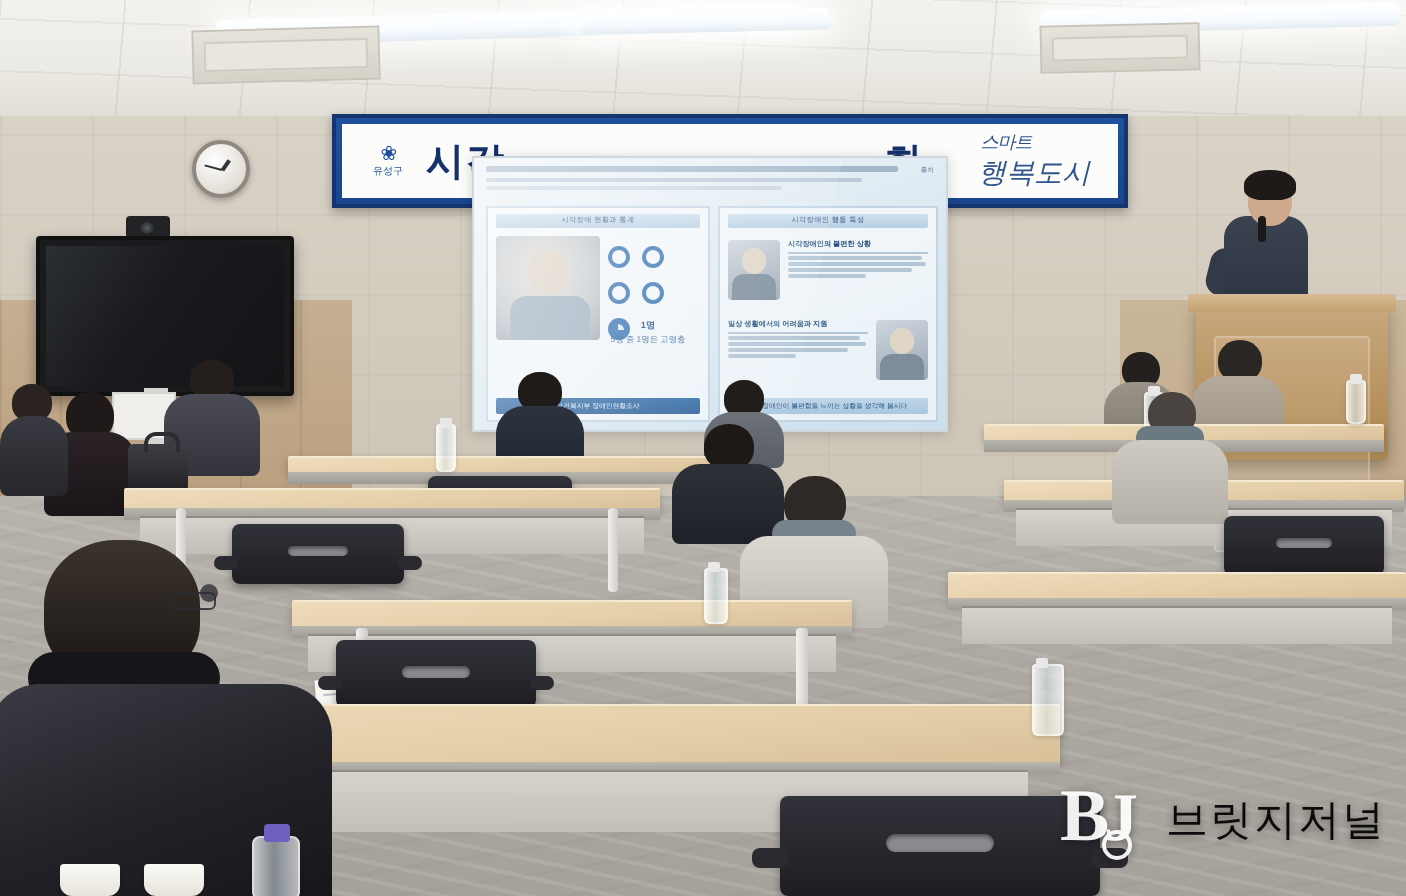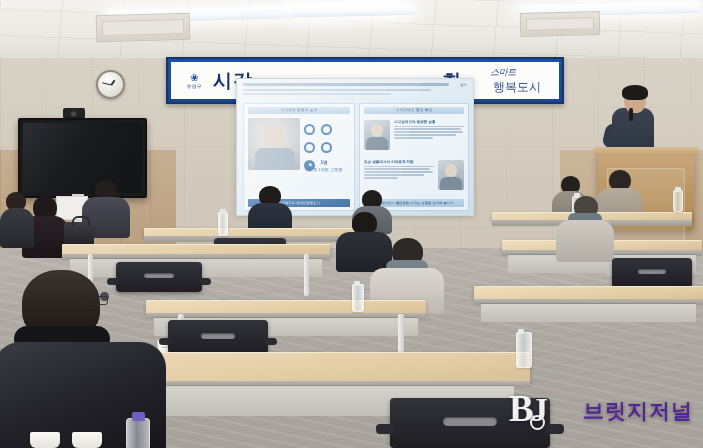--- a/index.html
+++ b/index.html
@@ -50,21 +50,21 @@
     background:linear-gradient(#1f4f9e,#1a4690);border:2px solid #14356e;
     box-shadow:0 2px 5px rgba(0,0,0,.3);overflow:hidden;}
   #banner-inner{position:absolute;inset:3px;background:#fcfcfa;display:flex;align-items:center;}
   .ban-logo{margin-left:10px;width:26px;text-align:center;line-height:1;}
   .ban-logo .mark{font-size:10px;color:#1f4f9e;letter-spacing:-1px;}
   .ban-logo .sub{font-size:5px;color:#1f4f9e;margin-top:1px;}
   .ban-title{font-size:19px;font-weight:bold;color:#15306b;margin-left:6px;letter-spacing:1px;}
   .ban-right{position:absolute;right:8px;top:4px;bottom:4px;width:96px;
     display:flex;flex-direction:column;align-items:center;justify-content:center;}
   .ban-right .cal{font-size:9px;color:#2a4f8f;font-style:italic;letter-spacing:-.5px;}
-  .ban-right .cal2{font-size:12px;color:#31558f;margin-left:28px;}
+  .ban-right .cal2{font-size:14px;color:#31558f;font-style:italic;margin-left:28px;}
 
   
   #screen{left:236px;top:78px;width:236px;height:136px;
     background:linear-gradient(160deg,#eef4f8,#dbe8f1 55%,#cddfec);
     border:1px solid #cfd8de;box-shadow:0 1px 6px rgba(0,0,0,.18);overflow:hidden;}
   #screen .glare{position:absolute;left:-20%;top:-30%;width:90%;height:180%;
     background:linear-gradient(105deg,rgba(255,255,255,.55),rgba(255,255,255,0));transform:rotate(12deg);}
   .sl-top{position:absolute;left:6px;top:4px;right:6px;}
   .sl-top .l1{height:3px;background:#8fa7bd;opacity:.75;border-radius:1px;width:92%;}
   .sl-top .l2{height:2px;background:#a9bccd;opacity:.7;border-radius:1px;width:84%;margin-top:2.5px;}
@@ -192,21 +192,21 @@
   
   #watermark{right:10px;bottom:14px;display:flex;align-items:center;gap:7px;
     opacity:.93;filter:drop-shadow(0 1px 2px rgba(0,0,0,.45));}
   #wm-mark{position:relative;width:46px;height:46px;}
   #wm-mark .B{position:absolute;left:0;top:2px;font-size:37px;font-weight:bold;color:#fff;
     line-height:1;letter-spacing:-2px;font-family:"Liberation Serif", serif;}
   #wm-mark .J{position:absolute;left:22px;top:5px;font-size:34px;font-weight:bold;color:#fff;
     line-height:1;font-family:"Liberation Serif", serif;}
   #wm-mark .dot{position:absolute;left:21px;top:27px;width:11px;height:11px;border-radius:50%;
     border:2.5px solid #fff;}
-  #wm-text .ko{font-size:21px;font-weight:bold;color:#4c1d95;letter-spacing:1px;line-height:1.05;margin-left:21px;}
+  #wm-text .ko{font-size:21px;font-weight:normal;color:#000000;letter-spacing:1px;line-height:1.05;}
   #wm-text .en{font-size:10.5px;color:#f2f2f2;letter-spacing:2.1px;
     font-family:"Liberation Serif", serif;margin-top:1px;}
 </style>
 </head>
 <body>
 
 <div id="scene">
 
   <div id="ceiling" class="abs">
     <div class="ceil-grid"></div>

